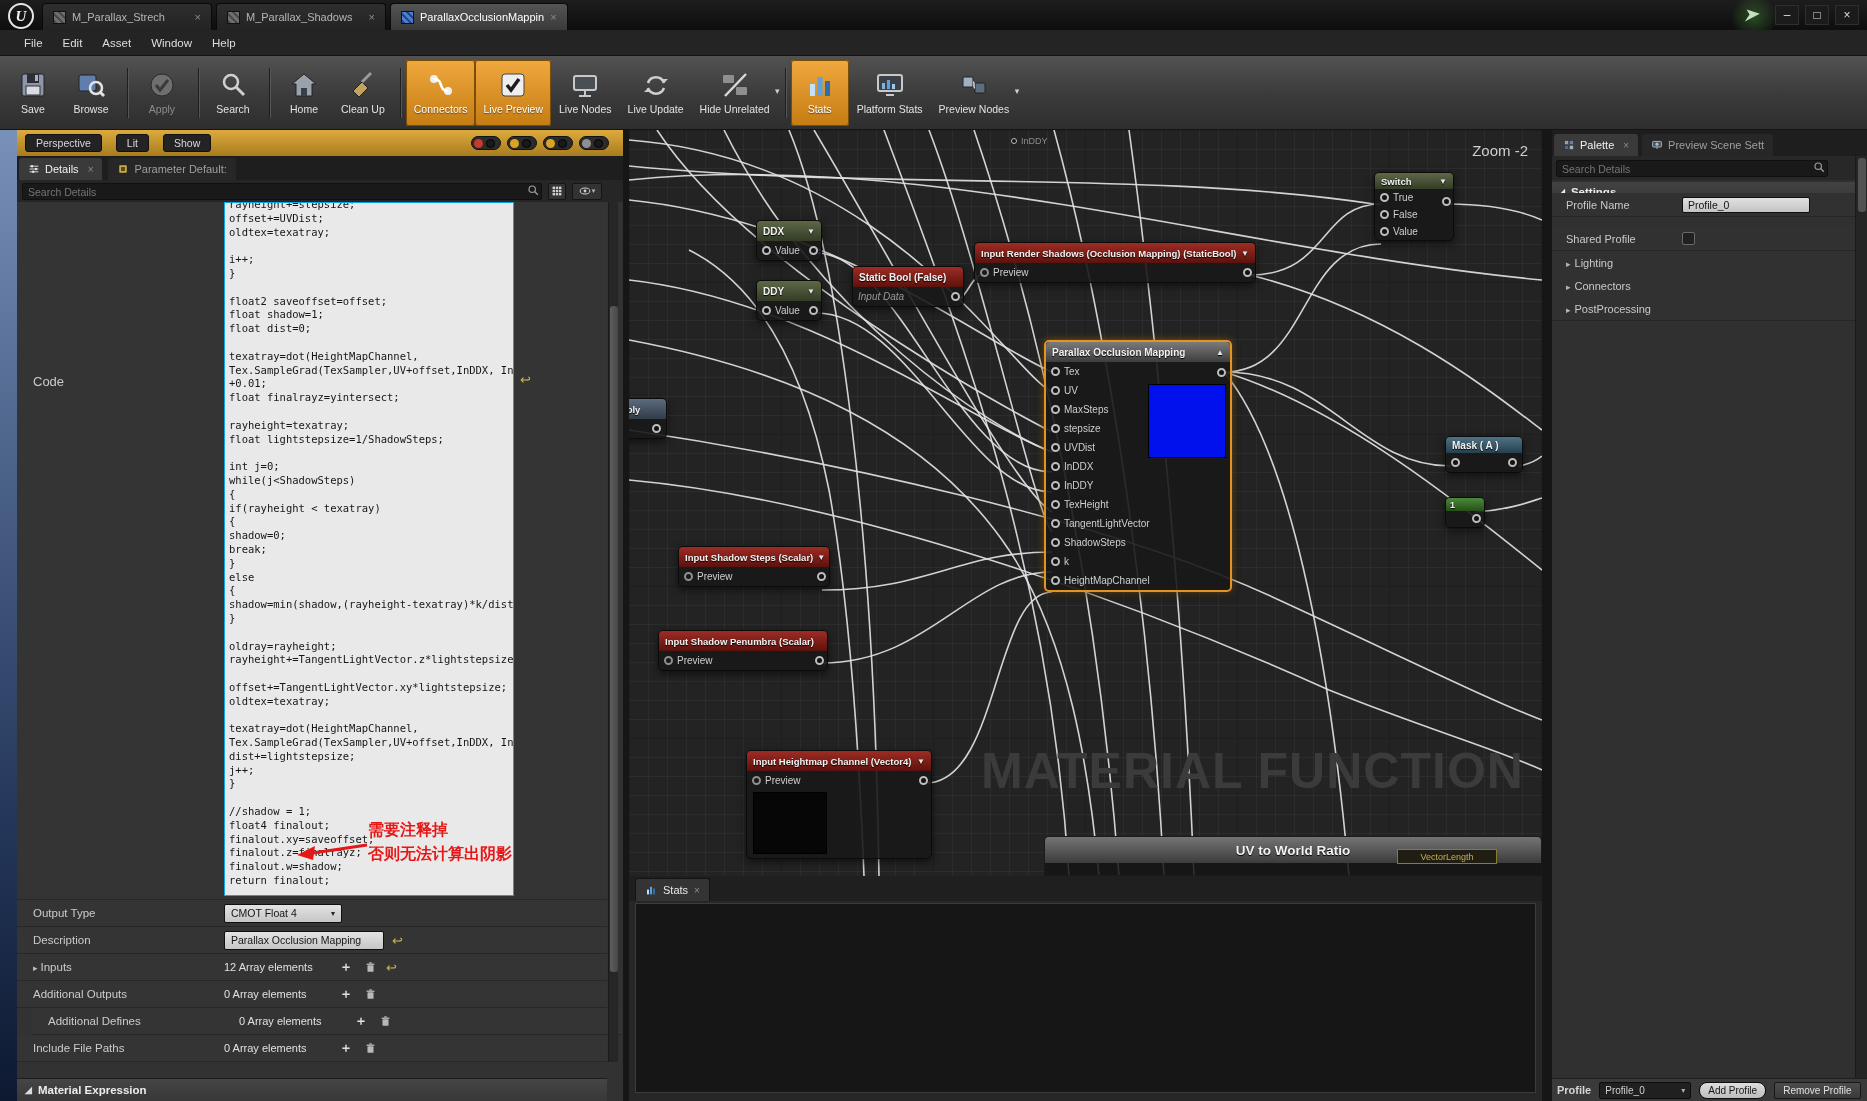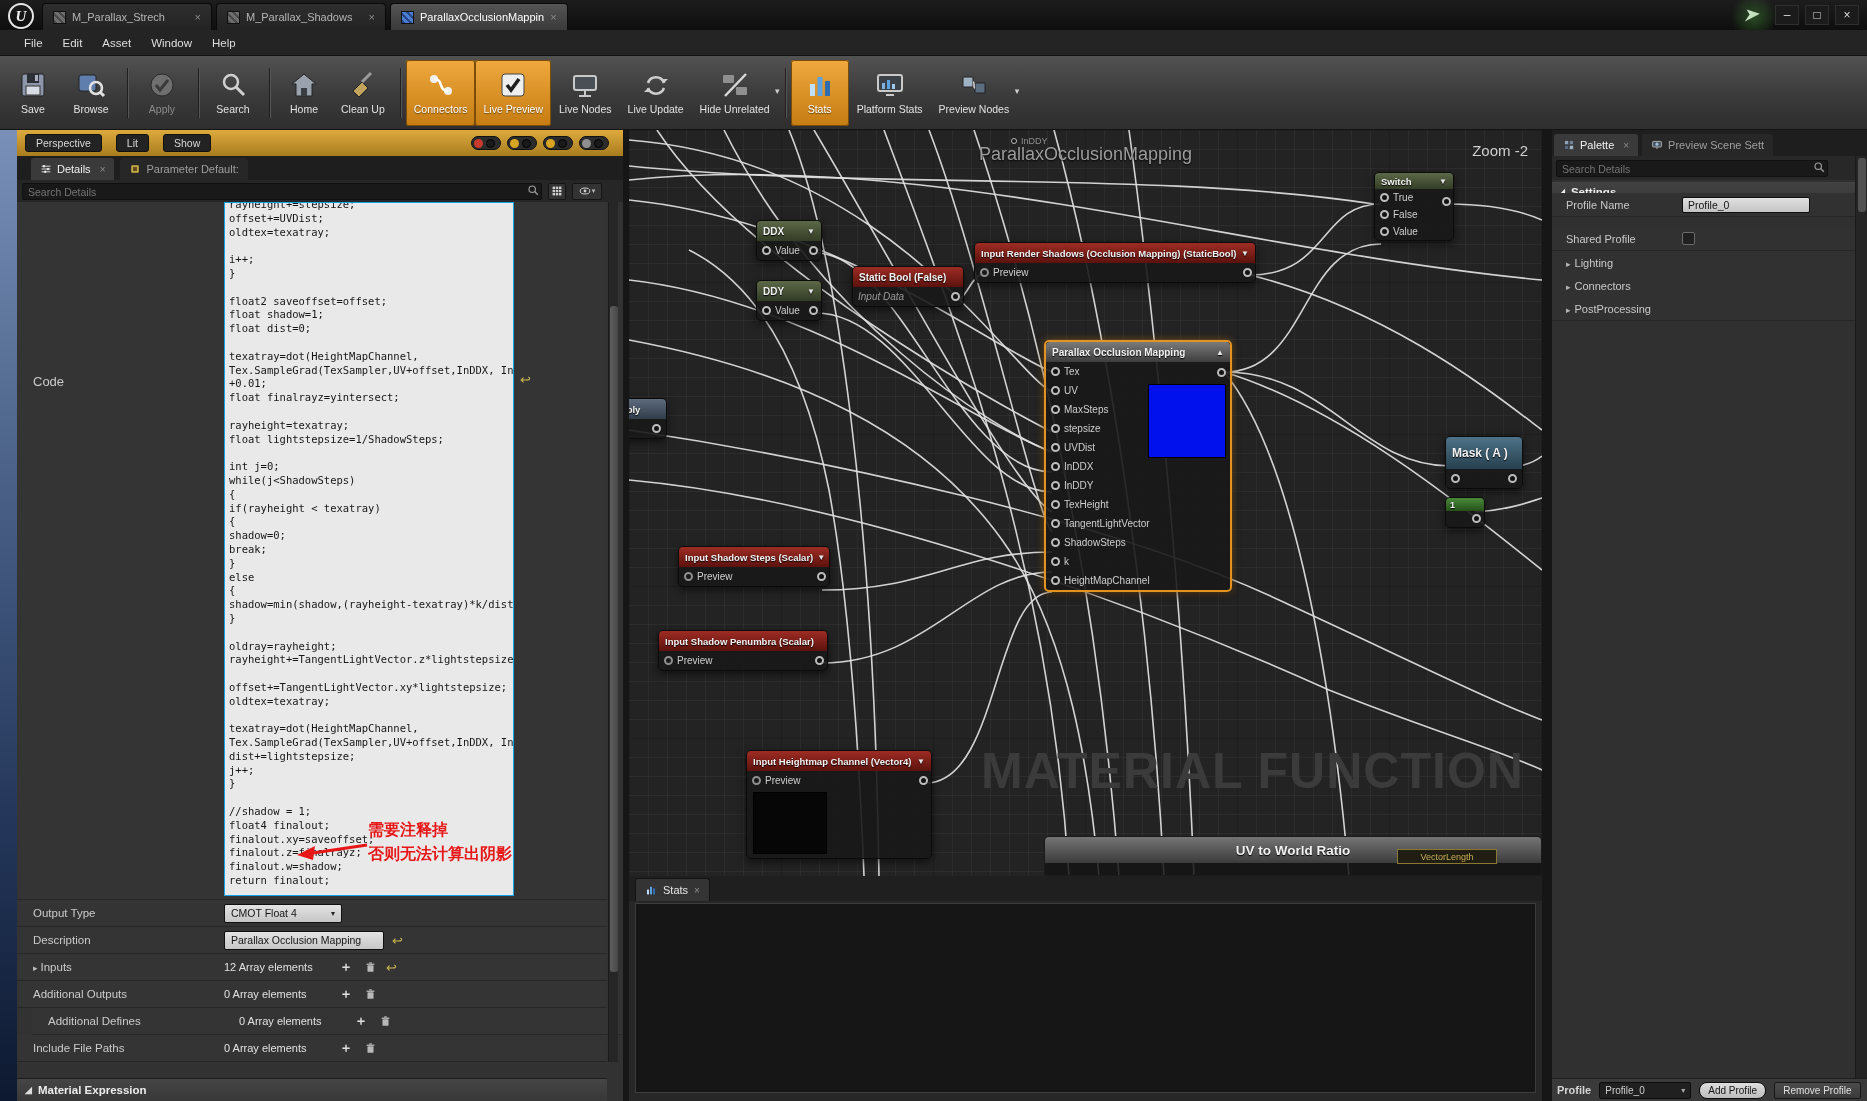--- a/index.html
+++ b/index.html
@@ -43,21 +43,21 @@
   
   #viewport-strip{position:absolute;left:17px;top:130px;width:606px;height:26px;background:linear-gradient(180deg,#ddaa3e,#a87c1e);display:flex;align-items:center;gap:14px;padding:0 8px;overflow:hidden;}
   .vbtn{background:#232323;border:1px solid #101010;border-radius:3px;color:#d8d8d8;font-size:10.5px;padding:2px 10px;white-space:nowrap;}
   #vp-capsules{margin-left:auto;display:flex;gap:6px;padding-right:6px;}
   .capsule{width:30px;height:14px;border-radius:7px;background:#2b2b2b;border:1px solid #111;display:flex;align-items:center;gap:3px;padding:0 2px;}
   .capsule i{width:9px;height:9px;border-radius:50%;display:block;}
   .capsule i.b{background:#1a1a1a;border:1px solid #000;}
 
   
   #details-panel{position:absolute;left:17px;top:156px;width:606px;height:945px;background:#2f2f2f;}
-  #details-tabs{position:absolute;left:0;top:0;width:606px;height:24px;background:#1e1e1e;display:flex;align-items:flex-end;gap:6px;padding-left:14px;}
+  #details-tabs{position:absolute;left:0;top:0;width:606px;height:24px;background:#1e1e1e;display:flex;align-items:flex-end;gap:6px;padding-left:2px;}
   .dtab{height:22px;display:flex;align-items:center;gap:5px;padding:0 9px;font-size:11px;border-radius:3px 3px 0 0;}
   .dtab.active{background:#3a3a3a;color:#f0f0f0;}
   .dtab.inactive{background:#272727;color:#9f9f9f;}
   .dtab .sm-icon{width:12px;height:12px;}
   .dtab .tclose{color:#8a8a8a;font-size:10px;margin-left:4px;}
   #details-search-row{position:absolute;left:0;top:24px;width:606px;height:22px;background:#262626;display:flex;align-items:center;gap:6px;padding:0 5px;}
   .search-box{position:relative;flex:none;}
   .search-box input{width:520px;height:17px;background:#191919;border:1px solid #101010;border-radius:2px;color:#9a9a9a;font-size:10.5px;padding:0 18px 0 5px;outline:none;}
   #palette-panel .search-box input{width:272px;}
   .search-box .mag{position:absolute;right:3px;top:2px;width:12px;height:12px;}
@@ -127,21 +127,21 @@
   #n-shadowsteps .nh{font-size:9.5px;}
   #n-penumbra{left:29px;top:500px;width:170px;}
   #n-penumbra .nh{font-size:9.5px;}
   #n-heightmap{left:117px;top:620px;width:186px;}
   #n-heightmap .nh{font-size:9.5px;}
   #n-heightmap .black-preview{width:74px;height:62px;background:#060606;border:1px solid #000;margin:2px 0 4px 6px;}
   #n-switch{left:745px;top:42px;width:80px;}
   #n-switch .nh{height:16px;font-size:9.5px;}
   #n-switch .pr{height:17px;}
   #n-mask{left:816px;top:306px;width:78px;}
-  #n-mask .nh{height:32px;font-size:12px;}
+  #n-mask .nh{height:16px;font-size:10px;}
   #n-one{left:816px;top:367px;width:40px;}
   #n-one .nh{height:13px;font-size:9px;padding:0 4px;}
   #n-one .nb{height:16px;}
   #n-multiply{left:-10px;top:268px;width:48px;}
   #n-multiply .nh{font-size:9.5px;padding:0 4px;}
   #uv-world-bar{position:absolute;left:415px;top:706px;width:498px;height:40px;border:1px solid #1a1a1a;border-radius:5px 5px 0 0;background:rgba(20,20,20,.85);}
   #uv-world-bar .nh{height:26px;justify-content:center;font-size:13.5px;background:linear-gradient(180deg,#747474,#3c3c3c);}
   #vector-length{position:absolute;left:768px;top:719px;width:100px;height:15px;background:#201d12;border:1px solid #8a7833;color:#c4ad52;font-size:9px;display:flex;align-items:center;justify-content:center;z-index:4;}
 
   
@@ -680,21 +680,20 @@
       <path d="M193,533 C300,533 340,442 423,442"></path>
       <path d="M297,653 C370,653 365,462 423,462"></path>
       <path d="M595,242 C700,242 730,336 822,336"></path>
       <path d="M595,242 C680,242 670,114 752,114"></path>
       <path d="M621,145 C700,145 690,74 752,74"></path>
       <path d="M890,336 C900,334 908,330 913,326"></path>
       <path d="M846,382 C880,380 900,372 913,368"></path>
       <path d="M819,74 C860,74 890,80 913,90"></path>
     </svg>
 
-    <div id="graph-title">ParallaxOcclusionMapping</div>
     <div id="zoom-label">Zoom -2</div>
     <div id="watermark">MATERIAL FUNCTION</div>
     <div id="floating-pin">
       <span class="dot tiny"></span>
       <span>InDDY</span>
     </div>
 
     <div class="node" id="n-ddx">
       <div class="nh hdr-olive">
           <span>DDX</span>

